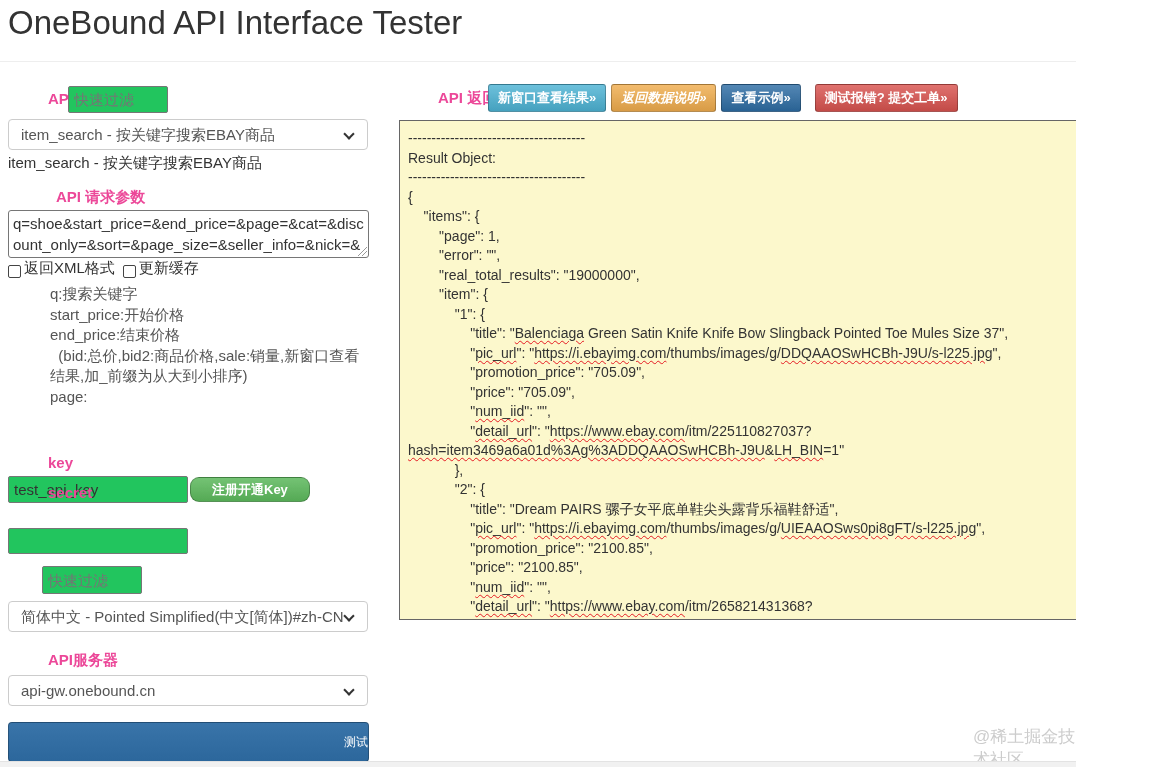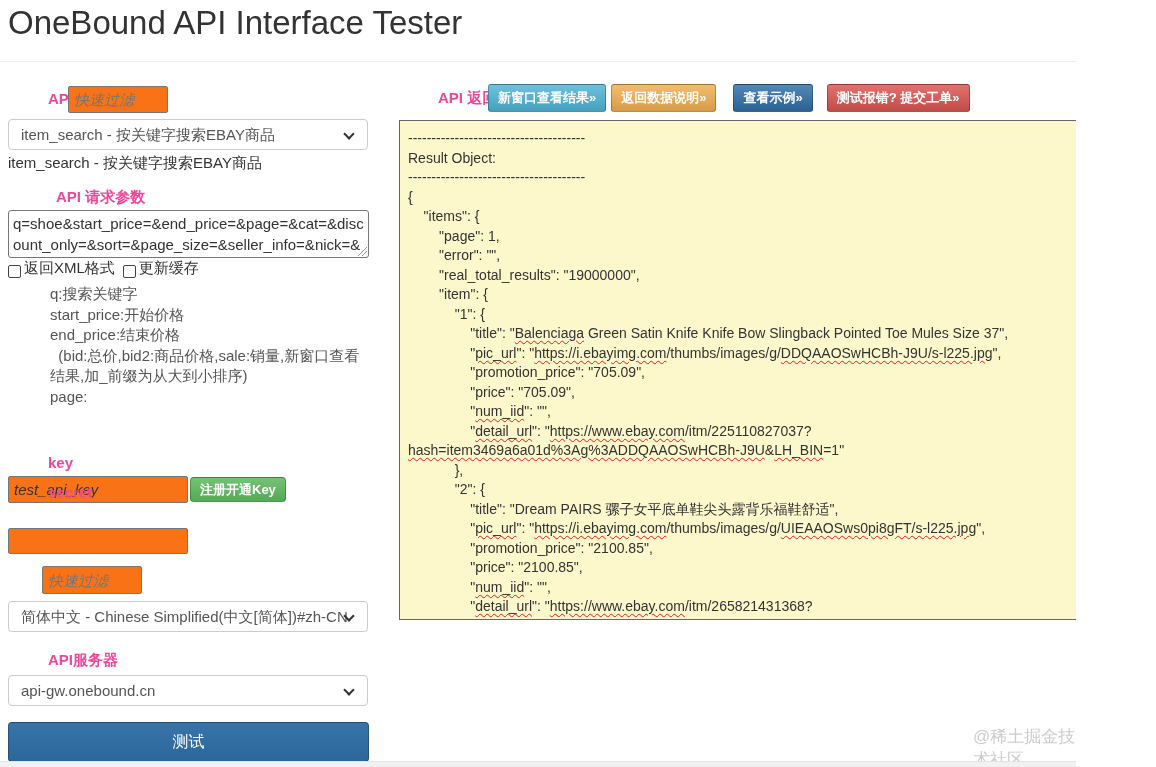--- a/index.html
+++ b/index.html
@@ -4,45 +4,45 @@
 <style>
   * { margin:0; padding:0; box-sizing:border-box; }
   html,body { background:#fff; }
   body { font-family:"Liberation Sans","DejaVu Sans",sans-serif; color:#333; }
   .page { position:relative; width:1076px; height:767px; overflow:hidden; background:#fff; }
 
   .page-title { position:absolute; left:8px; top:4px; font-size:33px; font-weight:400; color:#333; letter-spacing:0; }
   .rule { position:absolute; left:0; top:61px; width:100%; height:0; border-top:1px solid #eee; }
 
   .lbl { font-size:15px; font-weight:bold; color:#ec4899; position:absolute;margin-left:40px; }
-  .txt-input { position:absolute; border:1px solid #767676; border-radius:2px; background:#f97316; font-size:15px; padding:2px 5px; color:#333; font-family:inherit;font-style:italic; }
+  .txt-input { position:absolute; border:1px solid #767676; border-radius:2px; background:#22c55e; font-size:15px; padding:2px 5px; color:#333; font-family:inherit; }
   .txt-input::placeholder { color:#757575; opacity:1; }
 
   .select-box { position:absolute; width:360px; height:31px; border:1px solid #ccc; border-radius:4px; background:#fff; cursor:pointer; }
   .select-box .sel-text { display:block; font-size:15px; color:#555; line-height:29px; padding-left:12px; white-space:nowrap; overflow:hidden; }
   .chev { position:absolute; right:14px; top:10px; width:8px; height:8px; border-right:2px solid #333; border-bottom:2px solid #333; transform:rotate(45deg); }
 
   .caption { position:absolute; font-size:15px; color:#333; }
 
   .params-area { position:absolute; left:8px; top:210px; width:361px; height:48px; border:1px solid #767676; border-radius:3px; background:#fff; font-size:15px; line-height:21px; padding:2px 4px; color:#333; overflow:hidden; word-break:break-all; }
   .grip { position:absolute; right:1px; bottom:1px; width:11px; height:11px; background:
     linear-gradient(135deg, transparent 0 56%, #999 56% 62%, transparent 62% 74%, #999 74% 80%, transparent 80%);
   }
 
   .cb-row { position:absolute; left:8px; top:259px; font-size:15px; color:#333; display:flex; align-items:flex-end; }
   .cb { width:13px; height:13px; border:1px solid #444; border-radius:2px; background:#fff; display:inline-block; margin-right:3px; }
   .cb-label { margin-right:8px; }
 
   .param-docs { position:absolute; left:8px; top:284px; width:362px; font-size:15px; color:#555; }
   .doc-line { line-height:20.5px; white-space:pre-wrap;margin-left:42px; }
 
-  .btn { border:1px solid rgba(0,0,0,0.25); color:#fff; font-family:inherit; cursor:pointer; }
-  .register-btn { position:absolute; left:190px; top:477px; height:25px; padding:2px 9px; font-size:13px; font-weight:bold; border-radius:4px;
+  .btn { border:1px solid rgba(0,0,0,0.25); color:#fff; font-family:inherit; cursor:pointer;text-align:right; }
+  .register-btn { position:absolute; left:190px; top:477px; height:25px; padding:2px 21px; font-size:13px; font-weight:bold; border-radius:9px;
     background-image:linear-gradient(rgba(255,255,255,0.15), rgba(0,0,0,0.08)); }
-  .test-btn { position:absolute; left:8px; top:722px; width:361px; height:40px; font-size:16px; border-radius:4px;
+  .test-btn { position:absolute; left:8px; top:722px; width:361px; height:40px; font-size:12px; border-radius:4px;
     background-image:linear-gradient(rgba(255,255,255,0.05), rgba(0,0,0,0.05)); }
 
   .result-header-label { position:absolute; left:398px; top:89px; }
   .result-actions { position:absolute; left:488px; top:84px; display:flex; align-items:center; }
   .hdr-btn { padding:4px 9px; font-size:13px; font-weight:bold; border-radius:3px; margin-right:5px; white-space:nowrap;
     background-image:linear-gradient(rgba(255,255,255,0.18), rgba(0,0,0,0.10)); }
   .hdr-btn:last-child { margin-left:9px; }
 
   .result-box { position:absolute; left:399px; top:120px; width:747px; height:500px; border:1px solid #666; background:#fcf8cc; overflow:hidden; }
   .result-content { position:absolute; left:0; top:0; right:17px; bottom:0; padding:8px 2px 0 8px; overflow:hidden; }
@@ -102,37 +102,37 @@
   <input class="txt-input" style="left: 8px; top: 476px; width: 180px; height: 27px;" value="test_api_key">
   <button class="btn register-btn" style="background-color: rgb(92, 184, 92);">注册开通Key</button>
 
   <span class="lbl" style="left:8px; top:484px;">secret</span>
   <input class="txt-input" style="left: 8px; top: 528px; width: 180px; height: 26px;" value="">
 
   <span class="lbl" style="left:8px; top:571px;">语言</span>
   <input class="txt-input" style="left: 42px; top: 566px; width: 100px; height: 28px;" placeholder="快速过滤">
 
   <div class="select-box" style="left:8px; top:601px;">
-    <span class="sel-text">简体中文 - Chinese Simplified(中文[简体])#zh-CN</span>
+    <span class="sel-text">简体中文 - Pointed Simplified(中文[简体])#zh-CN</span>
     <span class="chev"></span>
   </div>
 
   <span class="lbl" style="left:8px; top:651px;">API服务器</span>
   <div class="select-box" style="left:8px; top:675px;">
     <span class="sel-text">api-gw.onebound.cn</span>
     <span class="chev"></span>
   </div>
 
   <button class="btn test-btn" style="background-color: rgb(46, 109, 164);">测试</button>
 
   <span class="lbl result-header-label">API 返回结果</span>
   <div class="result-actions">
       <button class="btn hdr-btn" style="background-color: rgb(77, 179, 212);">新窗口查看结果»</button>
-      <button class="btn hdr-btn" style="background-color: rgb(240, 173, 78);">返回数据说明»</button>
-      <button class="btn hdr-btn" style="background-color: rgb(46, 109, 164); margin-left: 12px;">查看示例»</button>
+      <button class="btn hdr-btn" style="background-color: rgb(240, 173, 78); font-style: italic;">返回数据说明»</button>
+      <button class="btn hdr-btn" style="background-color: rgb(46, 109, 164);">查看示例»</button>
       <button class="btn hdr-btn" style="background-color: rgb(217, 83, 79);">测试报错? 提交工单»</button>
     </div>
 
   <div class="result-box">
     <div class="result-content">
         <div class="res-line"><span>--------------------------------------</span></div>
         <div class="res-line"><span>Result Object:</span></div>
         <div class="res-line"><span>--------------------------------------</span></div>
         <div class="res-line"><span>{</span></div>
         <div class="res-line"><span>    "items": {</span></div>

